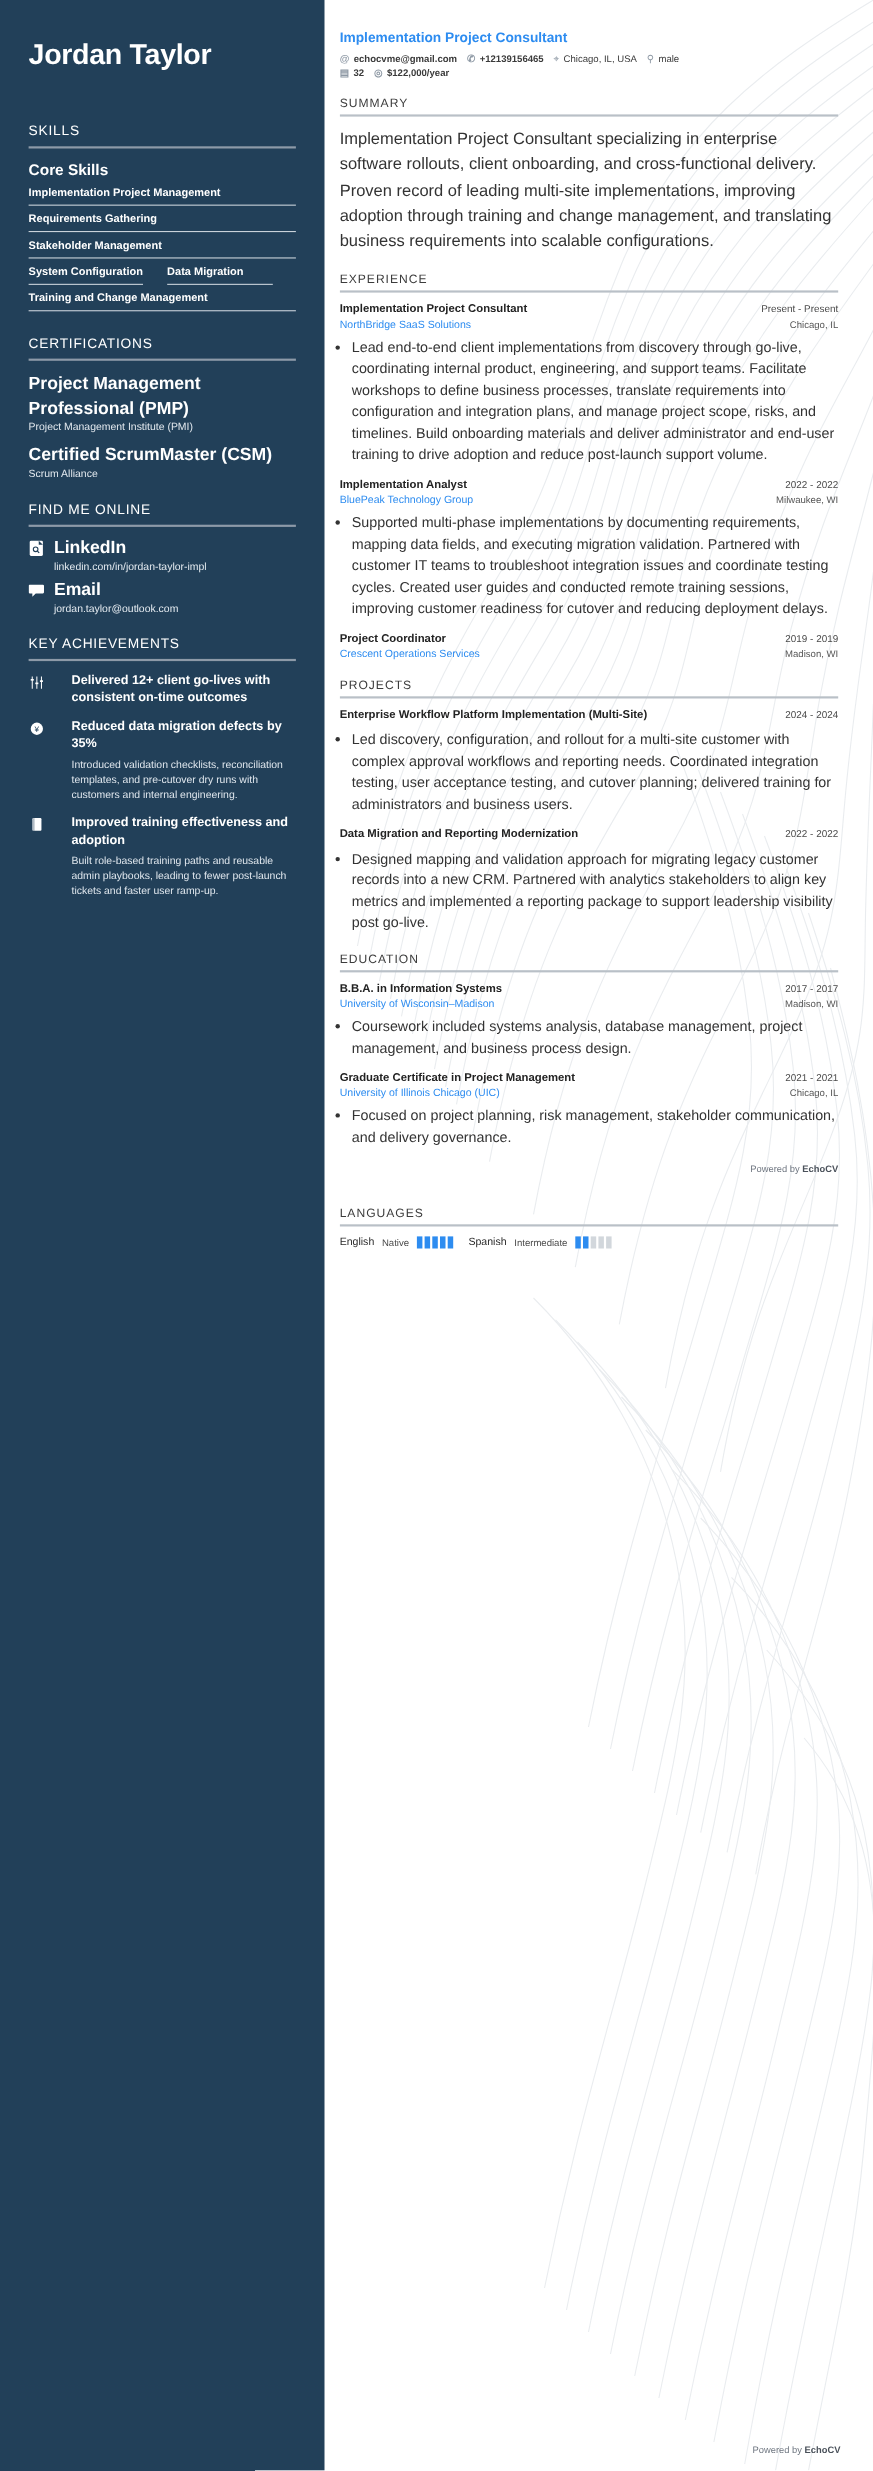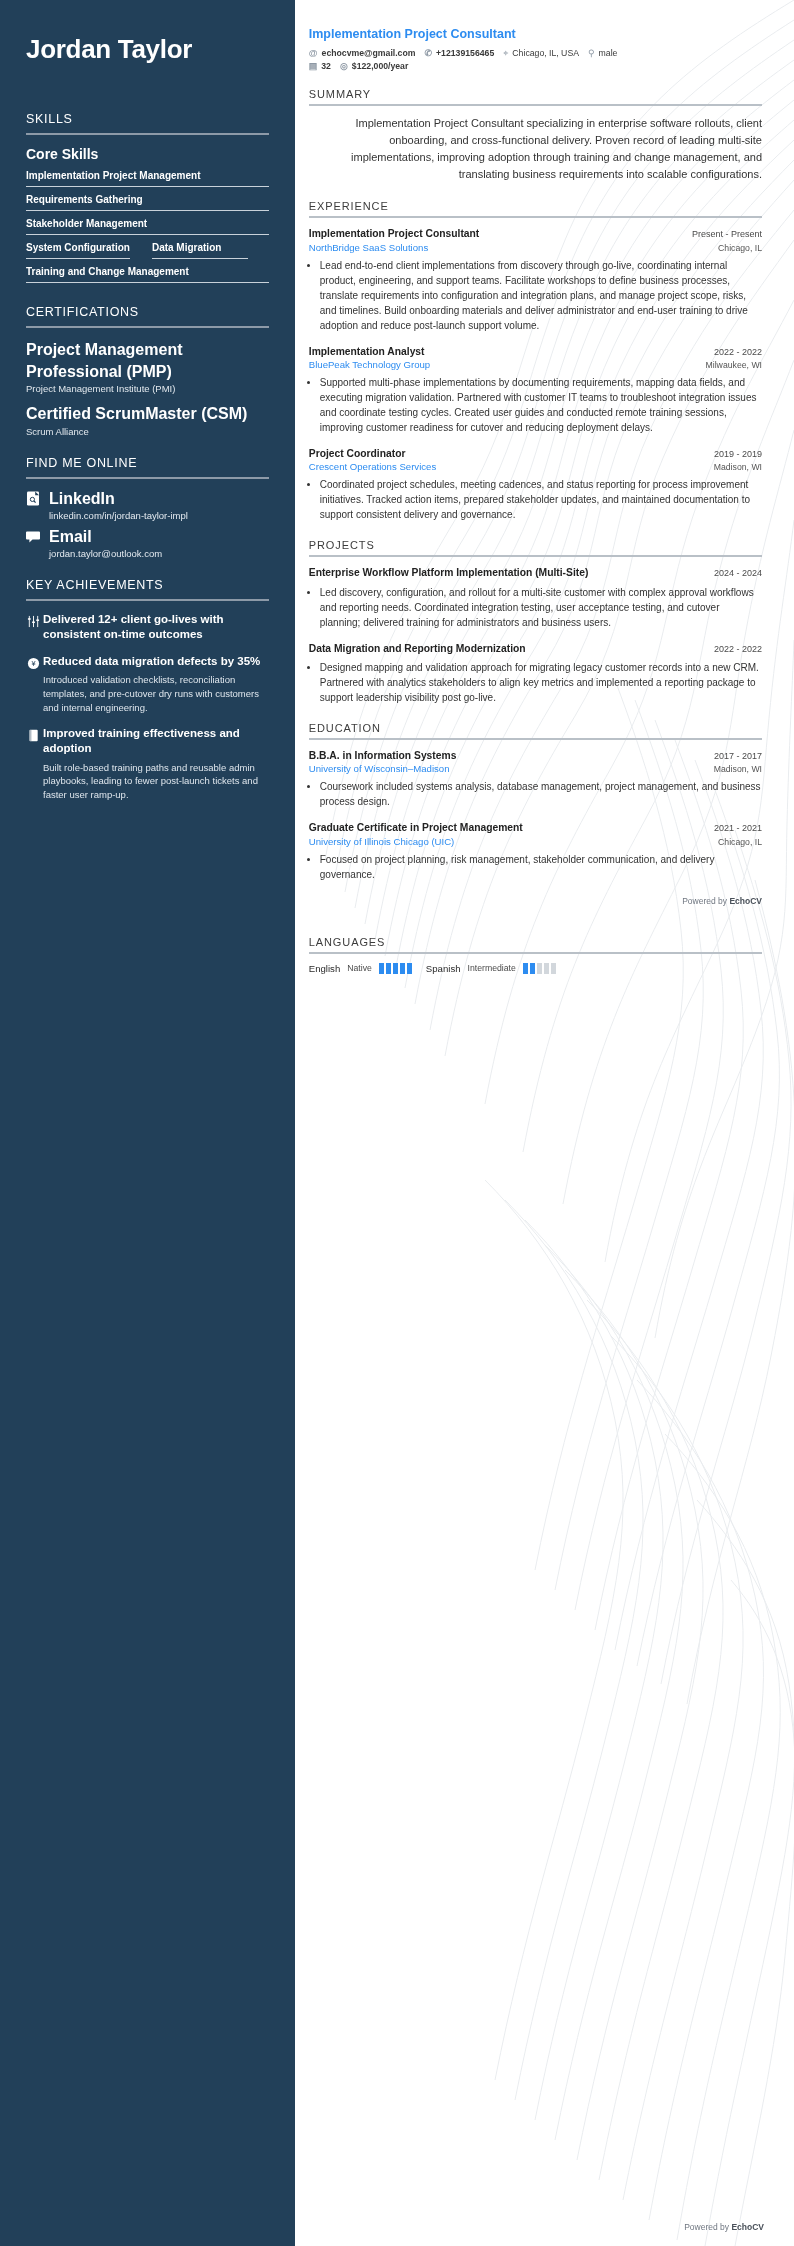--- a/index.html
+++ b/index.html
@@ -56,52 +56,52 @@
   .cert { margin-bottom:9px; }
   .cert-name { font-size:16px; font-weight:bold; line-height:1.35; }
   .cert-org { font-size:9.5px; font-weight:500; color:#e2e8ee; margin-top:1px; }
 
   .online-item { display:flex; gap:9px; align-items:flex-start; margin-bottom:7px; }
   .online-icon { width:14px; height:15px; flex:0 0 14px; margin-top:1px; }
   .online-body { flex:1; }
   .online-label { font-size:16px; font-weight:bold; }
   .online-value { font-size:9.5px; color:#e4eaf0; margin-top:2px; word-break:break-all; }
 
-  .ach { display:flex; gap:3px; align-items:flex-start; margin-bottom:11px; }
+  .ach { display:flex; gap:25px; align-items:flex-start; margin-bottom:11px; }
   .ach-icon { width:14px; flex:0 0 14px; margin-top:2px; text-align:center; }
   .ach-title { font-size:11.5px; font-weight:bold; line-height:1.35; }
   .ach-desc { font-size:9.5px; line-height:1.45; margin-top:4px; color:#dfe6ed; }
 
   .side-block { margin-bottom:19px; }
 
   
   .main { width:537px; padding:27px 32px 0 14px; position:relative; }
   .headline {
     color:#2d8cf0; font-size:12.5px; font-weight:bold; margin-bottom:7px;
   }
   .contact-line { display:flex; flex-wrap:wrap; align-items:center; gap:2px 9px; margin-bottom:3px; }
   .ci { display:flex; align-items:center; gap:4px; font-size:8.7px; color:#3a3a3a; }
   .ci.bold { font-weight:bold; }
   .ci .gl { color:#8d98a4; font-size:9px; line-height:1; }
 
   .sec { margin-top:17px; }
   .sec-title { font-size:11px; letter-spacing:.9px; color:#3c3c3c; margin-bottom:4px; }
   .sec-rule { height:2px; background:#b9c0c7; margin-bottom:9px; }
 
-  .summary { font-size:11px; line-height:1.55; color:#333;text-align:right; }
+  .summary { font-size:15px; line-height:1.55; color:#333; }
 
   .entry { margin-bottom:12px; }
   .entry-head { display:flex; justify-content:space-between; align-items:baseline; gap:8px; }
   .entry-title { font-size:10.3px; font-weight:bold; color:#222; line-height:1.3; }
   .entry-date { font-size:9px; color:#4a4a4a; white-space:nowrap; }
   .entry-sub { display:flex; justify-content:space-between; align-items:baseline; gap:8px; margin-top:1px; }
   .entry-org { font-size:9.6px; color:#2d8cf0; font-weight:500; }
   .entry-loc { font-size:8.7px; color:#555; white-space:nowrap; }
   .bullets { margin:5px 0 0 11px; }
-  .bullets li { font-size:10px; line-height:1.5; color:#333; margin-bottom:3px; }
+  .bullets li { font-size:13px; line-height:1.5; color:#333; margin-bottom:3px; }
 
   .powered { text-align:right; font-size:8.5px; color:#6f7680; margin-top:14px; }
   .powered b { color:#4a515a; }
 
   .langs { display:flex; flex-wrap:wrap; gap:9px 14px; align-items:center; }
   .lang { display:flex; align-items:center; gap:7px; }
   .lang-name { font-size:9.6px; color:#2b2b2b; }
   .lang-level { font-size:8.7px; color:#4a4a4a; }
   .dots { display:flex; gap:2px; }
   .dot { width:5px; height:11px; background:#d2d7dc; }
@@ -349,23 +349,20 @@
 
         <div class="entry">
           <div class="entry-head">
             <span class="entry-title">Project Coordinator</span>
             <span class="entry-date">2019  -  2019</span>
           </div>
           <div class="entry-sub">
             <span class="entry-org">Crescent Operations Services</span>
             <span class="entry-loc">Madison, WI</span>
           </div>
-          <ul class="bullets">
-            <li>Coordinated project schedules, meeting cadences, and status reporting for process improvement initiatives. Tracked action items, prepared stakeholder updates, and maintained documentation to support consistent delivery and governance.</li>
-          </ul>
         </div>
       </section>
 
       <section class="sec">
         <div class="sec-title">PROJECTS</div>
         <div class="sec-rule"></div>
 
         <div class="entry">
           <div class="entry-head">
             <span class="entry-title">Enterprise Workflow Platform Implementation (Multi-Site)</span>

